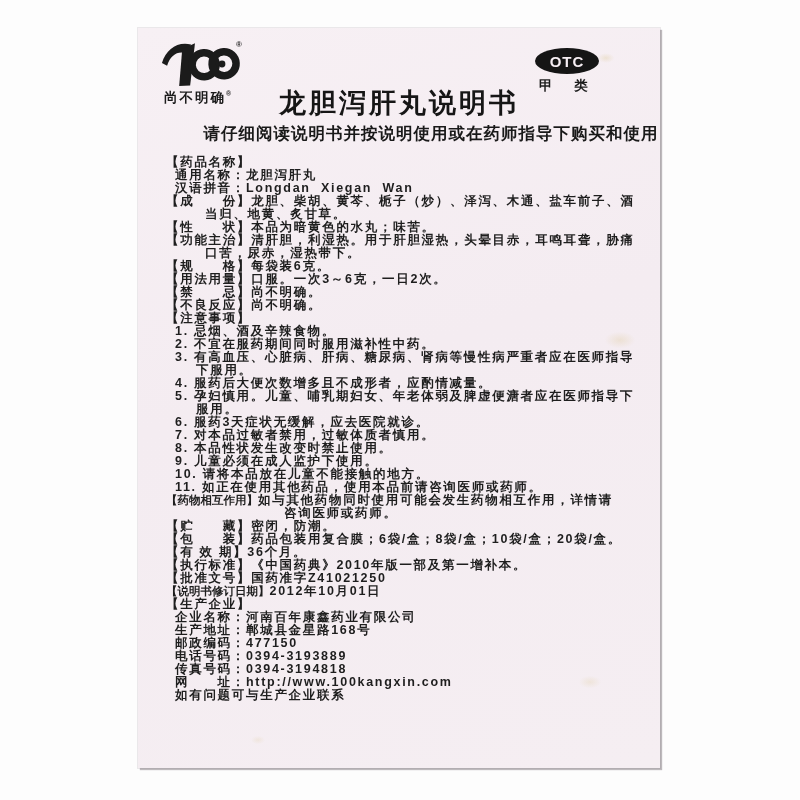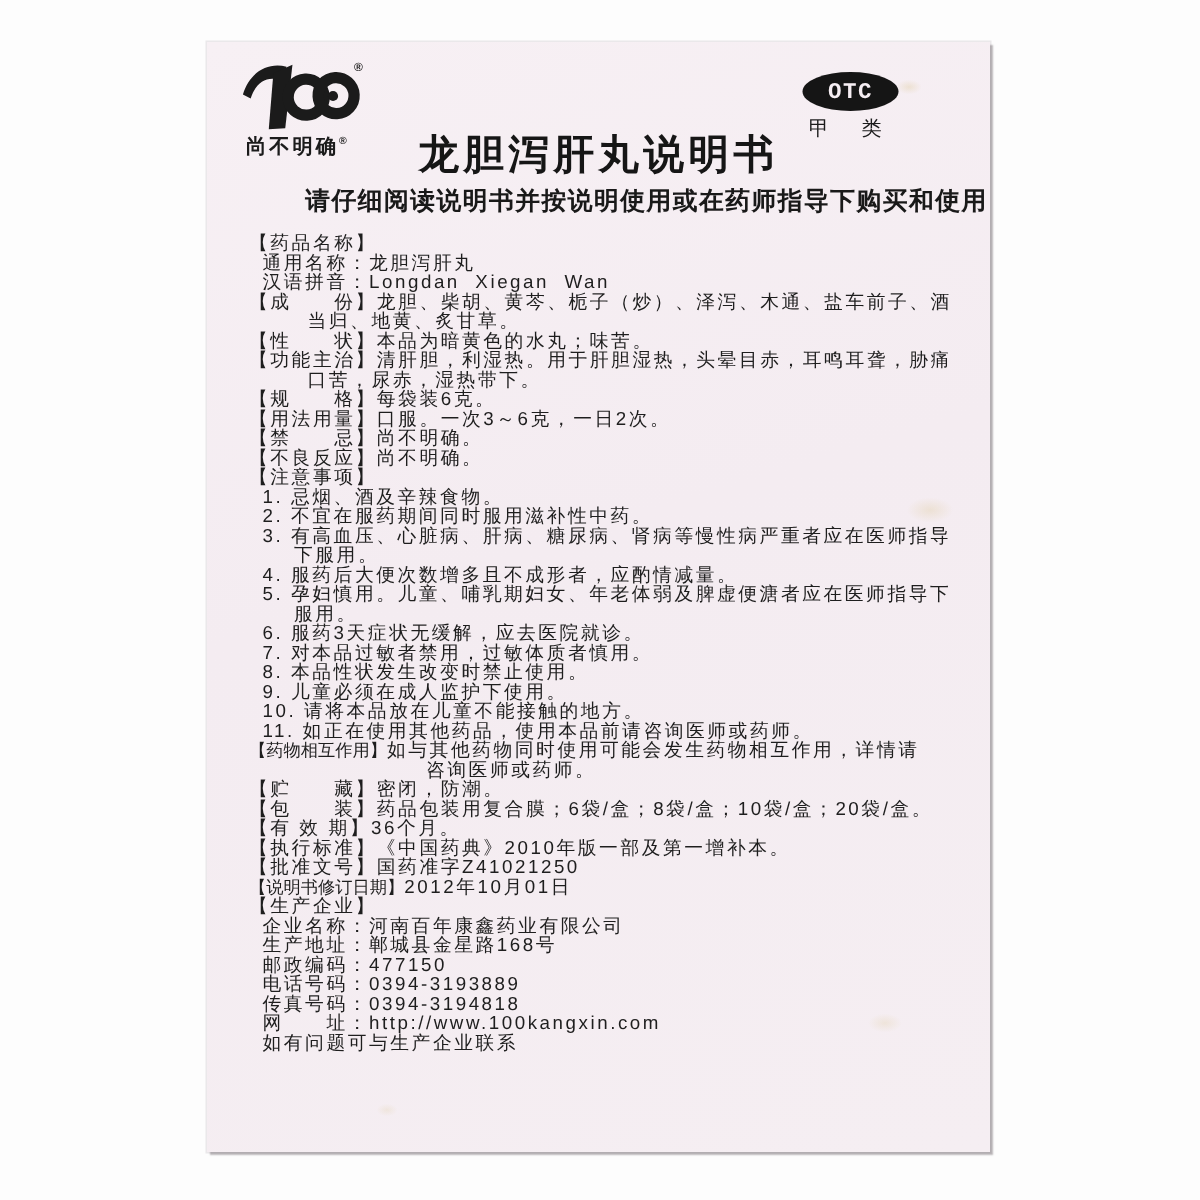--- a/index.html
+++ b/index.html
@@ -27,38 +27,38 @@
   .brand-name{
     margin-top:1px;margin-left:4px;font-size:13.5px;font-weight:bold;
     letter-spacing:2px;white-space:nowrap;color:#1b1b1b;
   }
   .brand-name sup{font-size:7px;letter-spacing:0;vertical-align:6px;}
   
   .otc{position:absolute;left:397px;top:20px;width:66px;text-align:center;}
   .otc-badge{
     width:64px;height:26px;background:#151515;border-radius:50%;
     color:#f6eef3;font-weight:bold;font-size:15px;letter-spacing:1px;
-    font-family:Liberation Mono, monospace;
+    font-family:Liberation Sans, sans-serif;
     display:flex;align-items:center;justify-content:center;
   }
-  .otc-class{margin-top:3px;font-size:13.5px;font-weight:normal;letter-spacing:9px;white-space:nowrap;color:#1b1b1b;}
+  .otc-class{margin-top:3px;font-size:13.5px;font-weight:bold;letter-spacing:9px;white-space:nowrap;color:#1b1b1b;}
   
   .title{
     position:absolute;left:0;top:57px;width:100%;text-align:center;
     font-size:27px;font-weight:bold;letter-spacing:3px;color:#161616;white-space:nowrap;
   }
   .notice{
     position:absolute;left:0;top:95px;width:100%;text-align:center;
     font-size:16.5px;font-weight:bold;letter-spacing:1px;color:#191919;white-space:nowrap;padding-left:32px;
   }
   
   .bodytext{position:absolute;left:28px;top:128px;right:2px;}
   .ln{
     white-space:pre;height:13px;line-height:13px;
-    font-size:12.5px;font-weight:normal;letter-spacing:1.7px;color:#1e1e1e;
+    font-size:12.5px;font-weight:bold;letter-spacing:1.7px;color:#1e1e1e;
   }
   .ln .lbl{white-space:pre;}
   .ln .lbl.sq{font-size:11.5px;letter-spacing:0;}
   .ln.sub{padding-left:9px;}
   .ln.c1{padding-left:39px;}
   .ln.c2{padding-left:118px;}
   .ln.c3{padding-left:30px;}
 </style>
 </head>
 <body>

